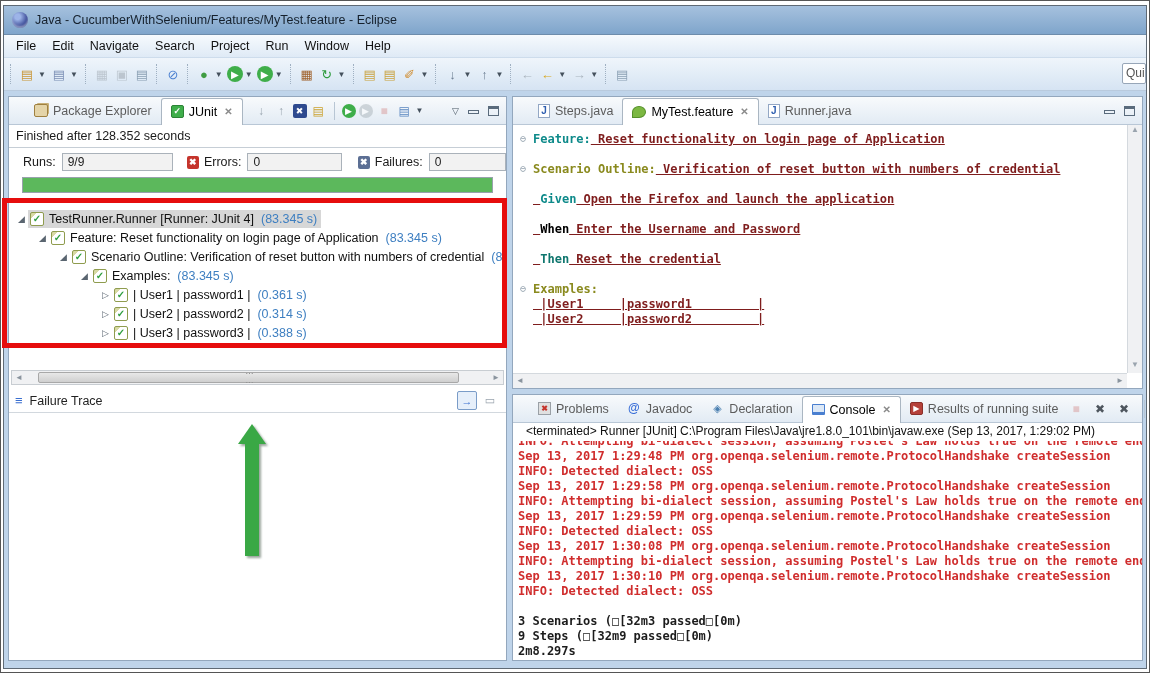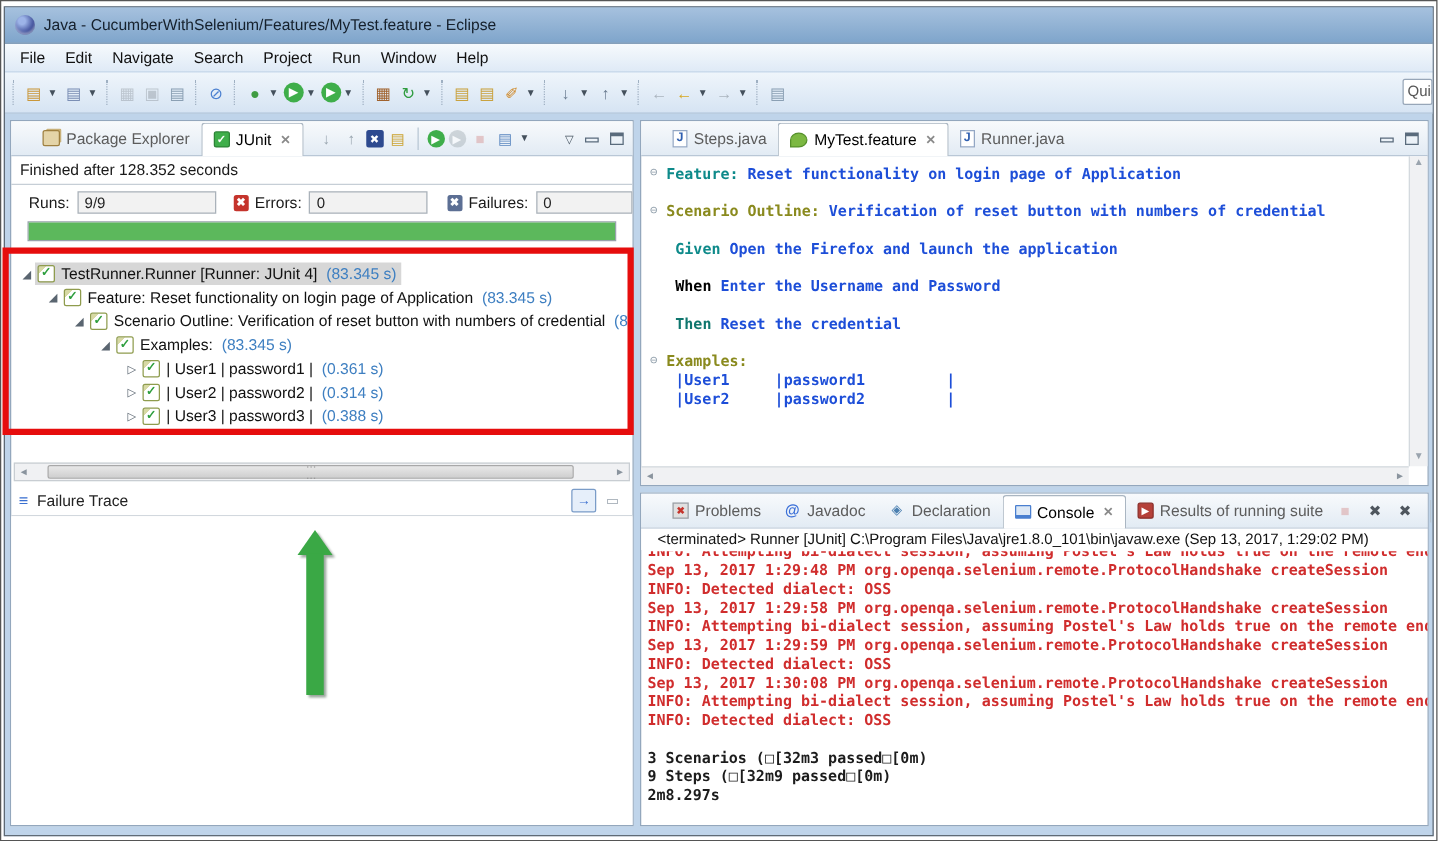--- a/index.html
+++ b/index.html
@@ -97,21 +97,21 @@
   #failbody { position:absolute; left:0; right:0; top:316px; bottom:0; background:#fff; }
 
   
   #editorview { left:504px; right:0; top:5px; height:293px; }
   #editor { position:absolute; left:0; right:15px; top:28px; bottom:15px; overflow:hidden;
             font-family:"DejaVu Sans Mono",monospace; font-size:12px; font-weight:bold; padding-top:6px; }
   .eline { height:15px; display:flex; align-items:center; }
   .eline.cur { background:#e7f1fc; }
   .fold { width:20px; flex:none; text-align:center; color:#94a2ae; font-size:10px; font-weight:normal; }
   .code { white-space:pre; }
-  .seg-k { } .seg-o { } .seg-t { color:#1d4ed8; }
+  .seg-k { } .seg-o { } .seg-t { color:#7f1d1d;text-decoration:underline; }
   .cursor { display:inline-block; width:2px; height:13px; background:#000; vertical-align:middle; }
   #edvscroll { position:absolute; right:0; top:28px; bottom:15px; width:15px; background:#f0f1f3; border-left:1px solid #d4d9de; }
   #edhscroll { position:absolute; left:0; right:15px; bottom:0; height:15px; background:#f0f1f3; border-top:1px solid #d4d9de; }
   .va { position:absolute; left:0; width:14px; height:13px; text-align:center; font-size:8px; color:#9aa4ae; }
 
   
   #consoleview { left:504px; right:0; top:303px; bottom:4px; }
   #cstatus { position:absolute; left:0; right:0; top:28px; height:17px; font-size:12px; color:#111;
              padding:1px 0 0 13px; white-space:nowrap; overflow:hidden; background:#fff; }
   #clog { position:absolute; left:0; right:0; top:45px; bottom:0; overflow:hidden; padding:1px 0 0 5px;
@@ -449,20 +449,21 @@
       <div id="clog">
           <div class="clog-line lred clip" style="color: rgb(208, 45, 45);"><span>INFO: Attempting bi-dialect session, assuming Postel's Law holds true on the remote end</span></div>
           <div class="clog-line lred" style="color: rgb(208, 45, 45);"><span>Sep 13, 2017 1:29:48 PM org.openqa.selenium.remote.ProtocolHandshake createSession</span></div>
           <div class="clog-line lred" style="color: rgb(208, 45, 45);"><span>INFO: Detected dialect: OSS</span></div>
           <div class="clog-line lred" style="color: rgb(208, 45, 45);"><span>Sep 13, 2017 1:29:58 PM org.openqa.selenium.remote.ProtocolHandshake createSession</span></div>
           <div class="clog-line lred" style="color: rgb(208, 45, 45);"><span>INFO: Attempting bi-dialect session, assuming Postel's Law holds true on the remote end</span></div>
           <div class="clog-line lred" style="color: rgb(208, 45, 45);"><span>Sep 13, 2017 1:29:59 PM org.openqa.selenium.remote.ProtocolHandshake createSession</span></div>
           <div class="clog-line lred" style="color: rgb(208, 45, 45);"><span>INFO: Detected dialect: OSS</span></div>
           <div class="clog-line lred" style="color: rgb(208, 45, 45);"><span>Sep 13, 2017 1:30:08 PM org.openqa.selenium.remote.ProtocolHandshake createSession</span></div>
           <div class="clog-line lred" style="color: rgb(208, 45, 45);"><span>INFO: Attempting bi-dialect session, assuming Postel's Law holds true on the remote end</span></div>
+          <div class="clog-line lred" style="color: rgb(208, 45, 45);"><span>Sep 13, 2017 1:30:10 PM org.openqa.selenium.remote.ProtocolHandshake createSession</span></div>
           <div class="clog-line lred" style="color: rgb(208, 45, 45);"><span>INFO: Detected dialect: OSS</span></div>
           <div class="clog-line lblk"><span>&nbsp;</span></div>
           <div class="clog-line lblk"><span>3 Scenarios (□[32m3 passed□[0m)</span></div>
           <div class="clog-line lblk"><span>9 Steps (□[32m9 passed□[0m)</span></div>
           <div class="clog-line lblk"><span>2m8.297s</span></div>
         </div>
     </div>
 
   </div>
 </div>

